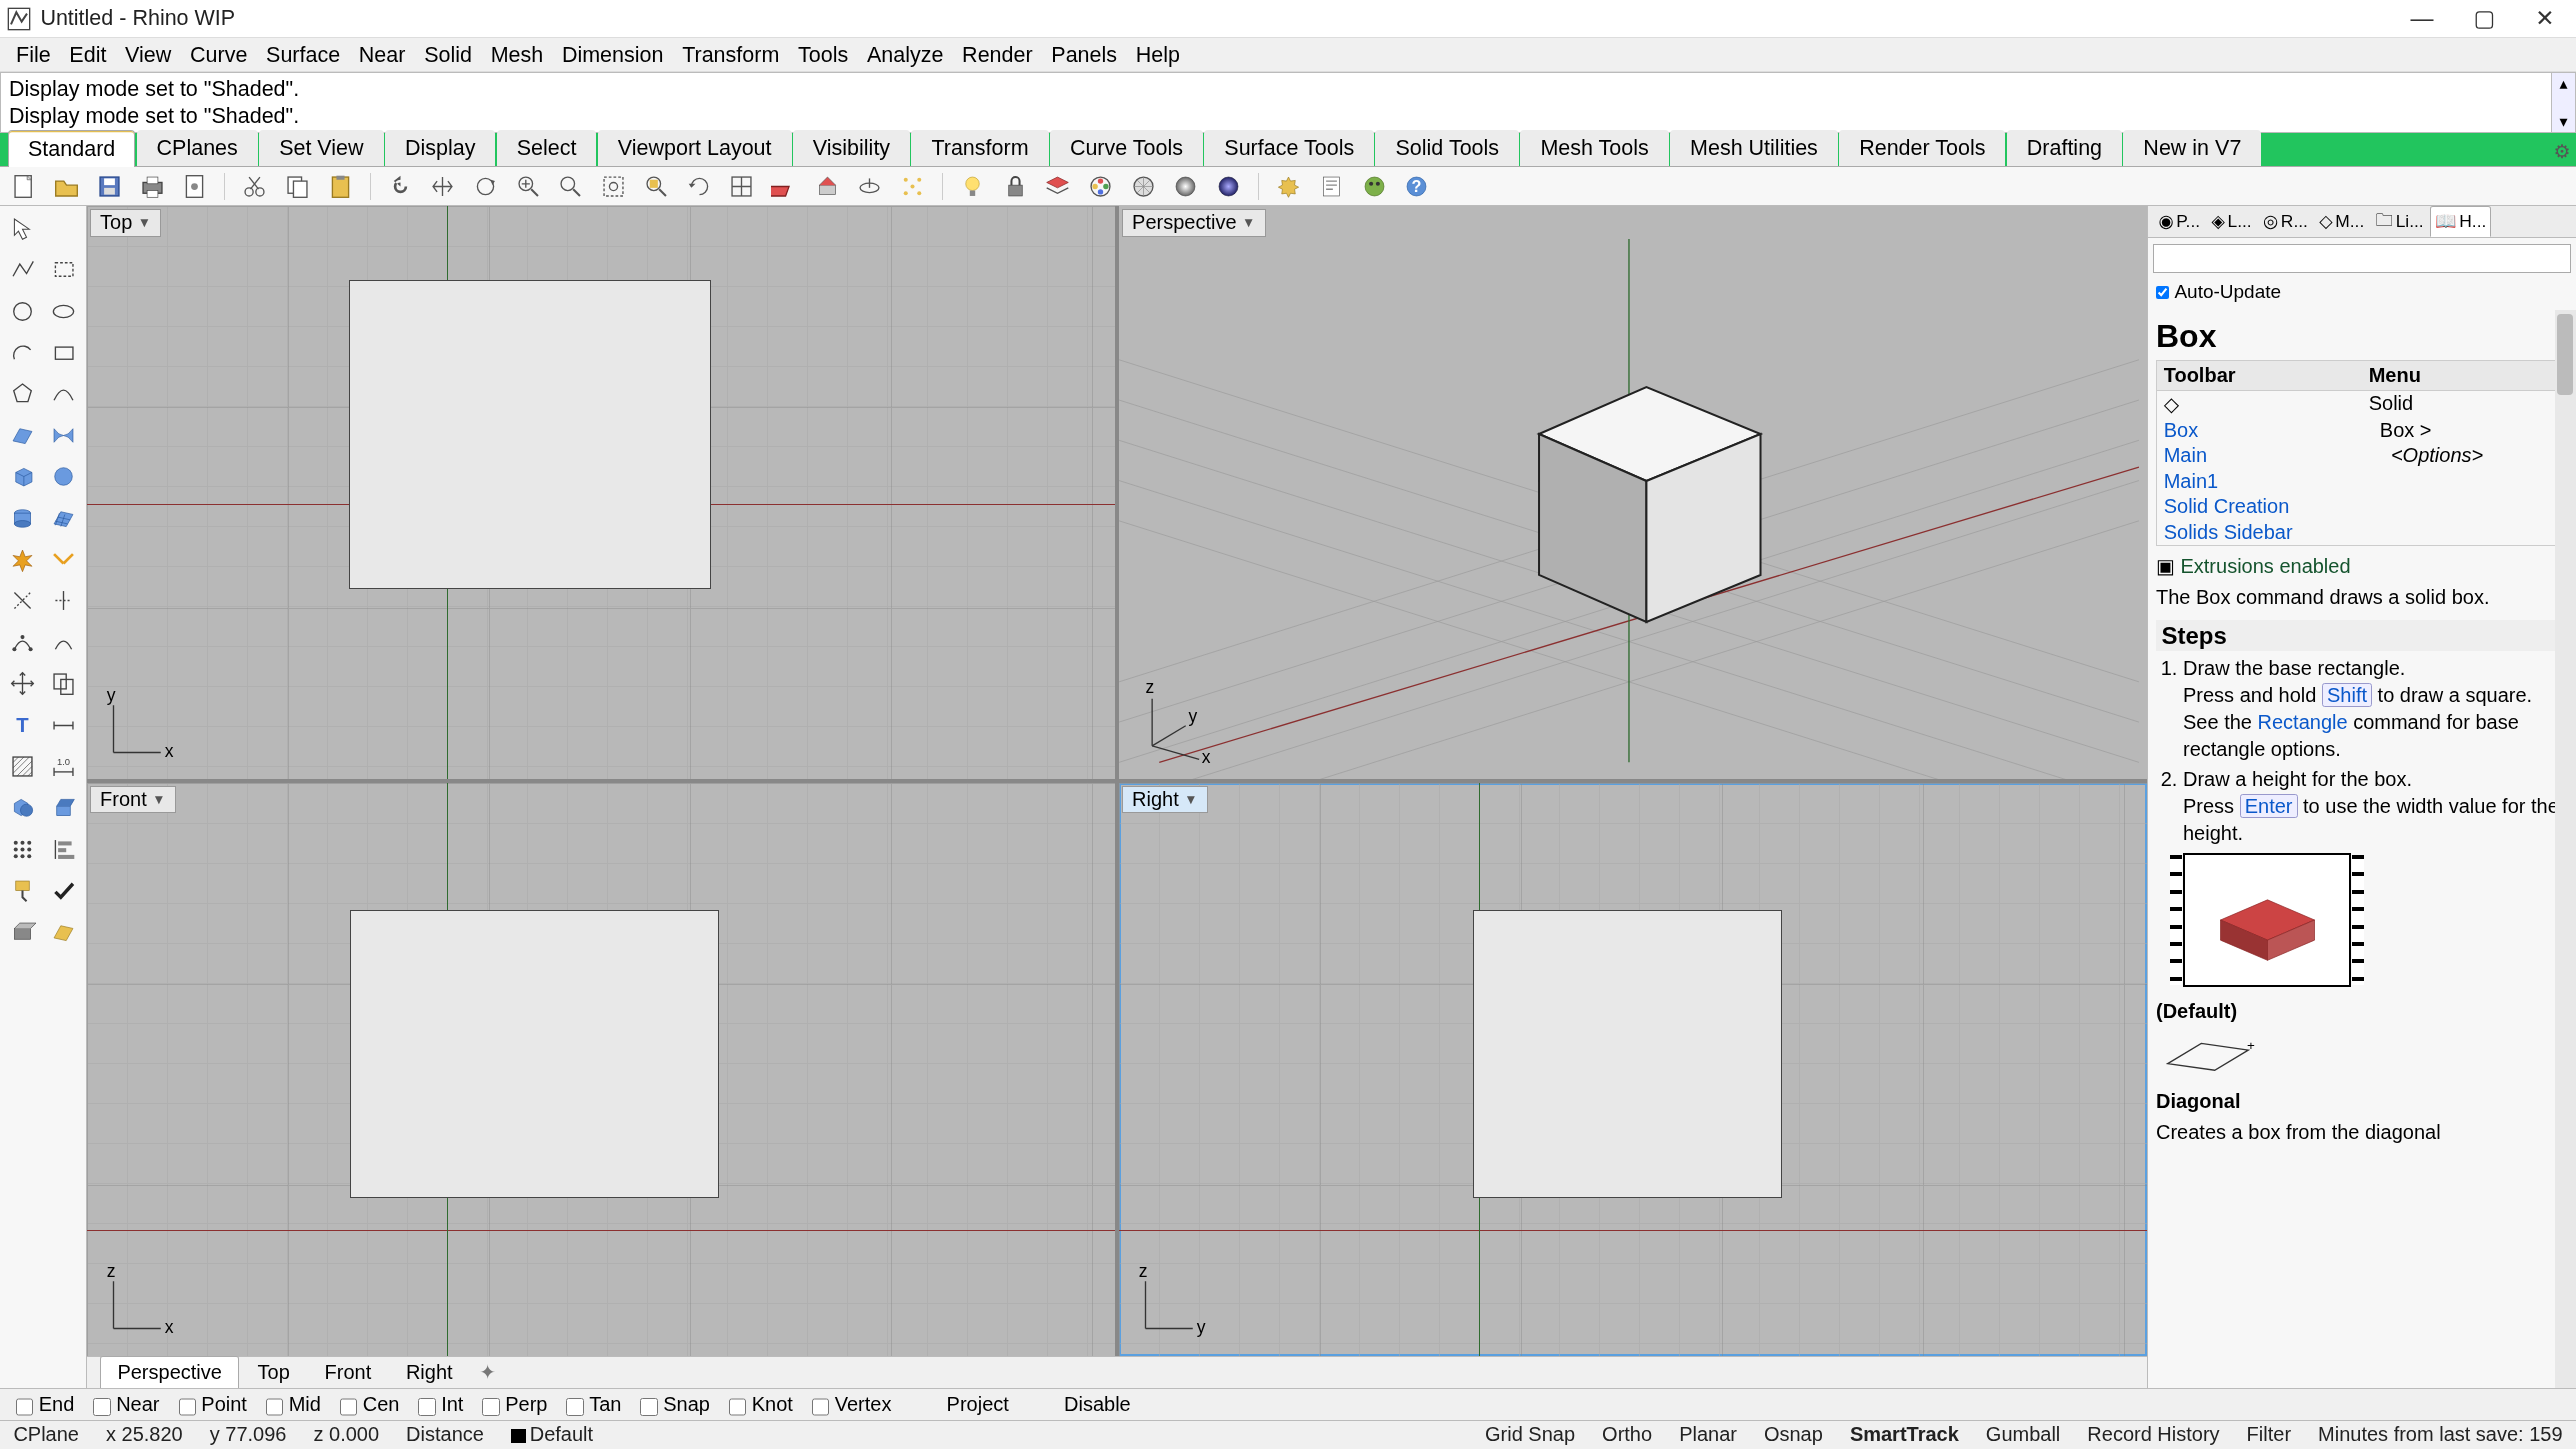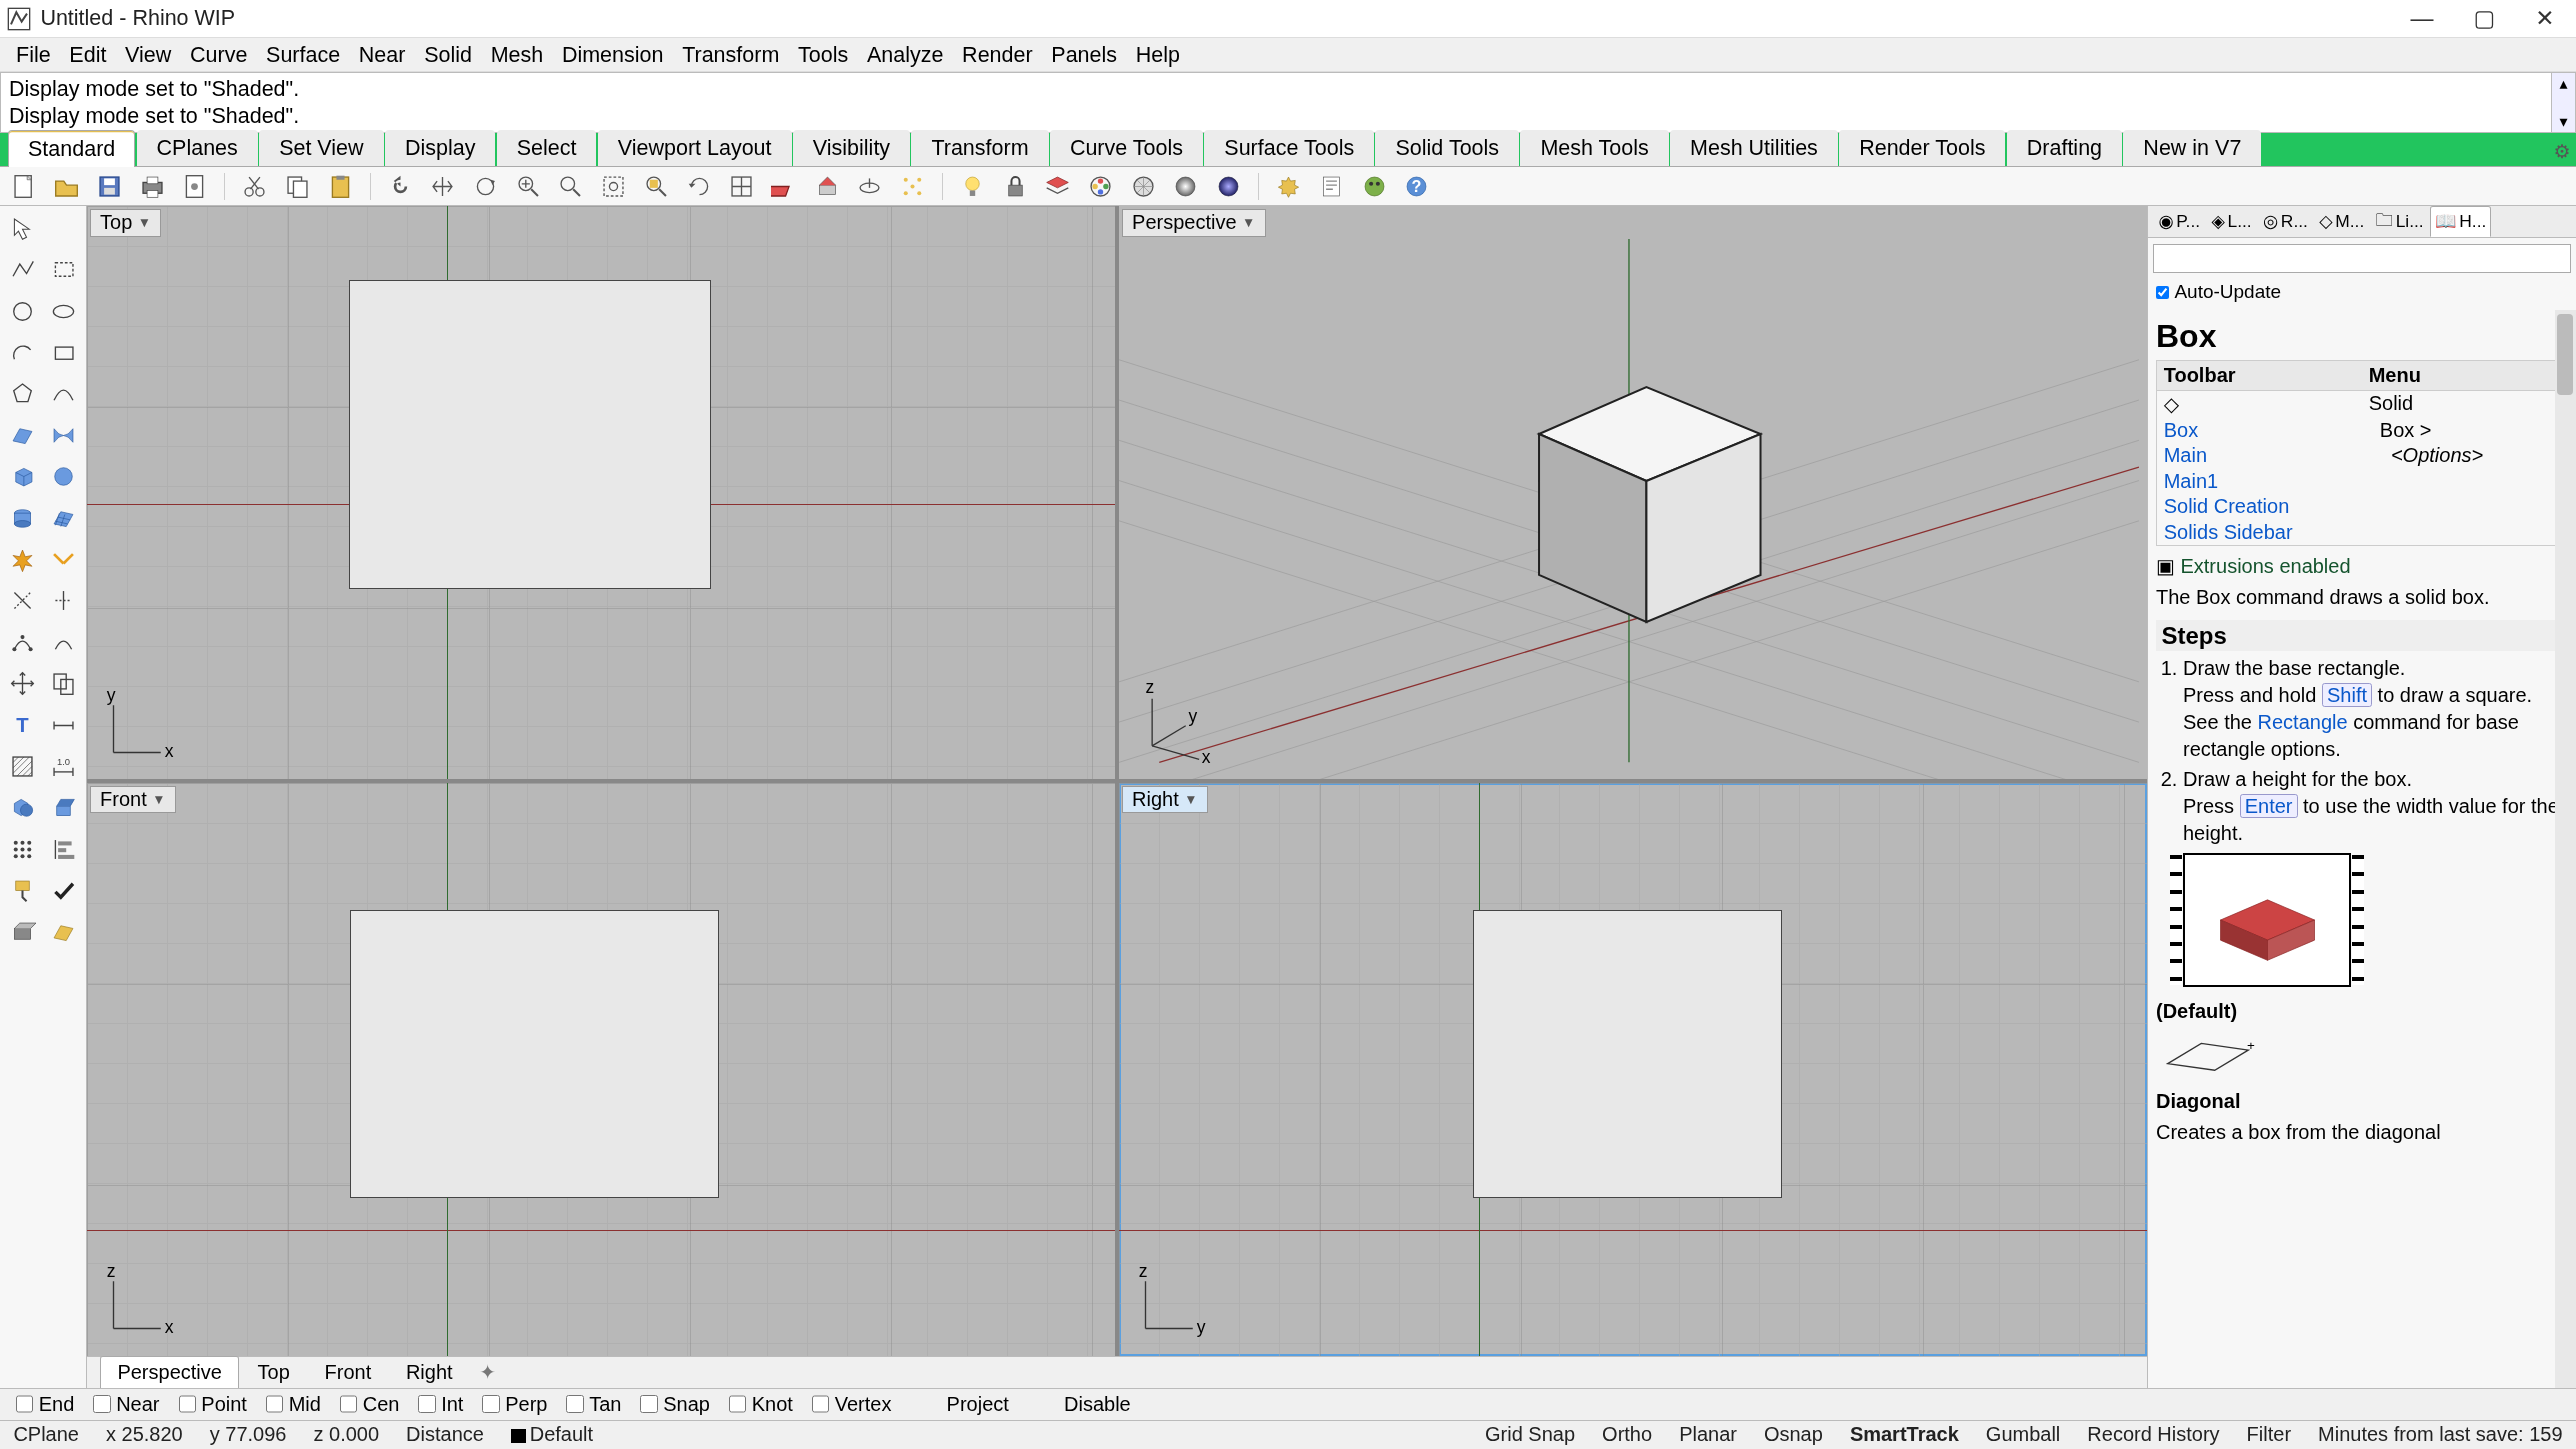--- a/index.html
+++ b/index.html
@@ -101,21 +101,21 @@
 .rp-body .helpimg::before, .rp-body .helpimg::after { content:""; position:absolute; top:0; bottom:0; width:12px; background:
    repeating-linear-gradient(#000 0 4px, #fff 4px 17.4px);}
 .rp-body .helpimg::before{left:-14.8px;} .rp-body .helpimg::after{right:-14.8px;}
 .rp-body .defhdr { font-weight:bold; margin-top:10.7px;}
 .rp-body .outline { width:94px; height:47px; margin:5.4px 0 5.4px 5.4px;}
 .rp-scroll { position:absolute; right:0; top:0; bottom:0; width:21.5px; background:#e8e8e8;}
 .rp-scroll .thumb{ position:absolute; left:2.7px; right:2.7px; top:4px; height:81px; background:#bbb; border-radius:4px;}
 
 
 .osnapbar { height: 32px; background: #f0f0f0; display: flex; align-items: center; padding: 0 16px; gap: 19px; border-top: 0.7px solid #bbb; font-size: 20px; }
-.osnapbar label { display: flex; align-items: center; gap: 5.4px; cursor: pointer; }
+.osnapbar label { display: flex; align-items: flex-end; gap: 5.4px; cursor: pointer; }
 .osnapbar input[type=checkbox]{ width:17.4px; height:17.4px;}
 
 
 .statusbar { height: 29.5px; background: #f0f0f0; display: flex; align-items: center; padding: 0 13.4px; gap: 27px; border-top: 0.7px solid #bbb; font-size: 20px; color:#222;}
 .statusbar .sb { white-space:nowrap;}
 .statusbar .bold { font-weight:bold;}
 .statusbar .sq { display:inline-block; width:14.8px; height:14.8px; background:#000; margin-right:4px; vertical-align:middle;}
 
 svg { display:block;}
 </style>

